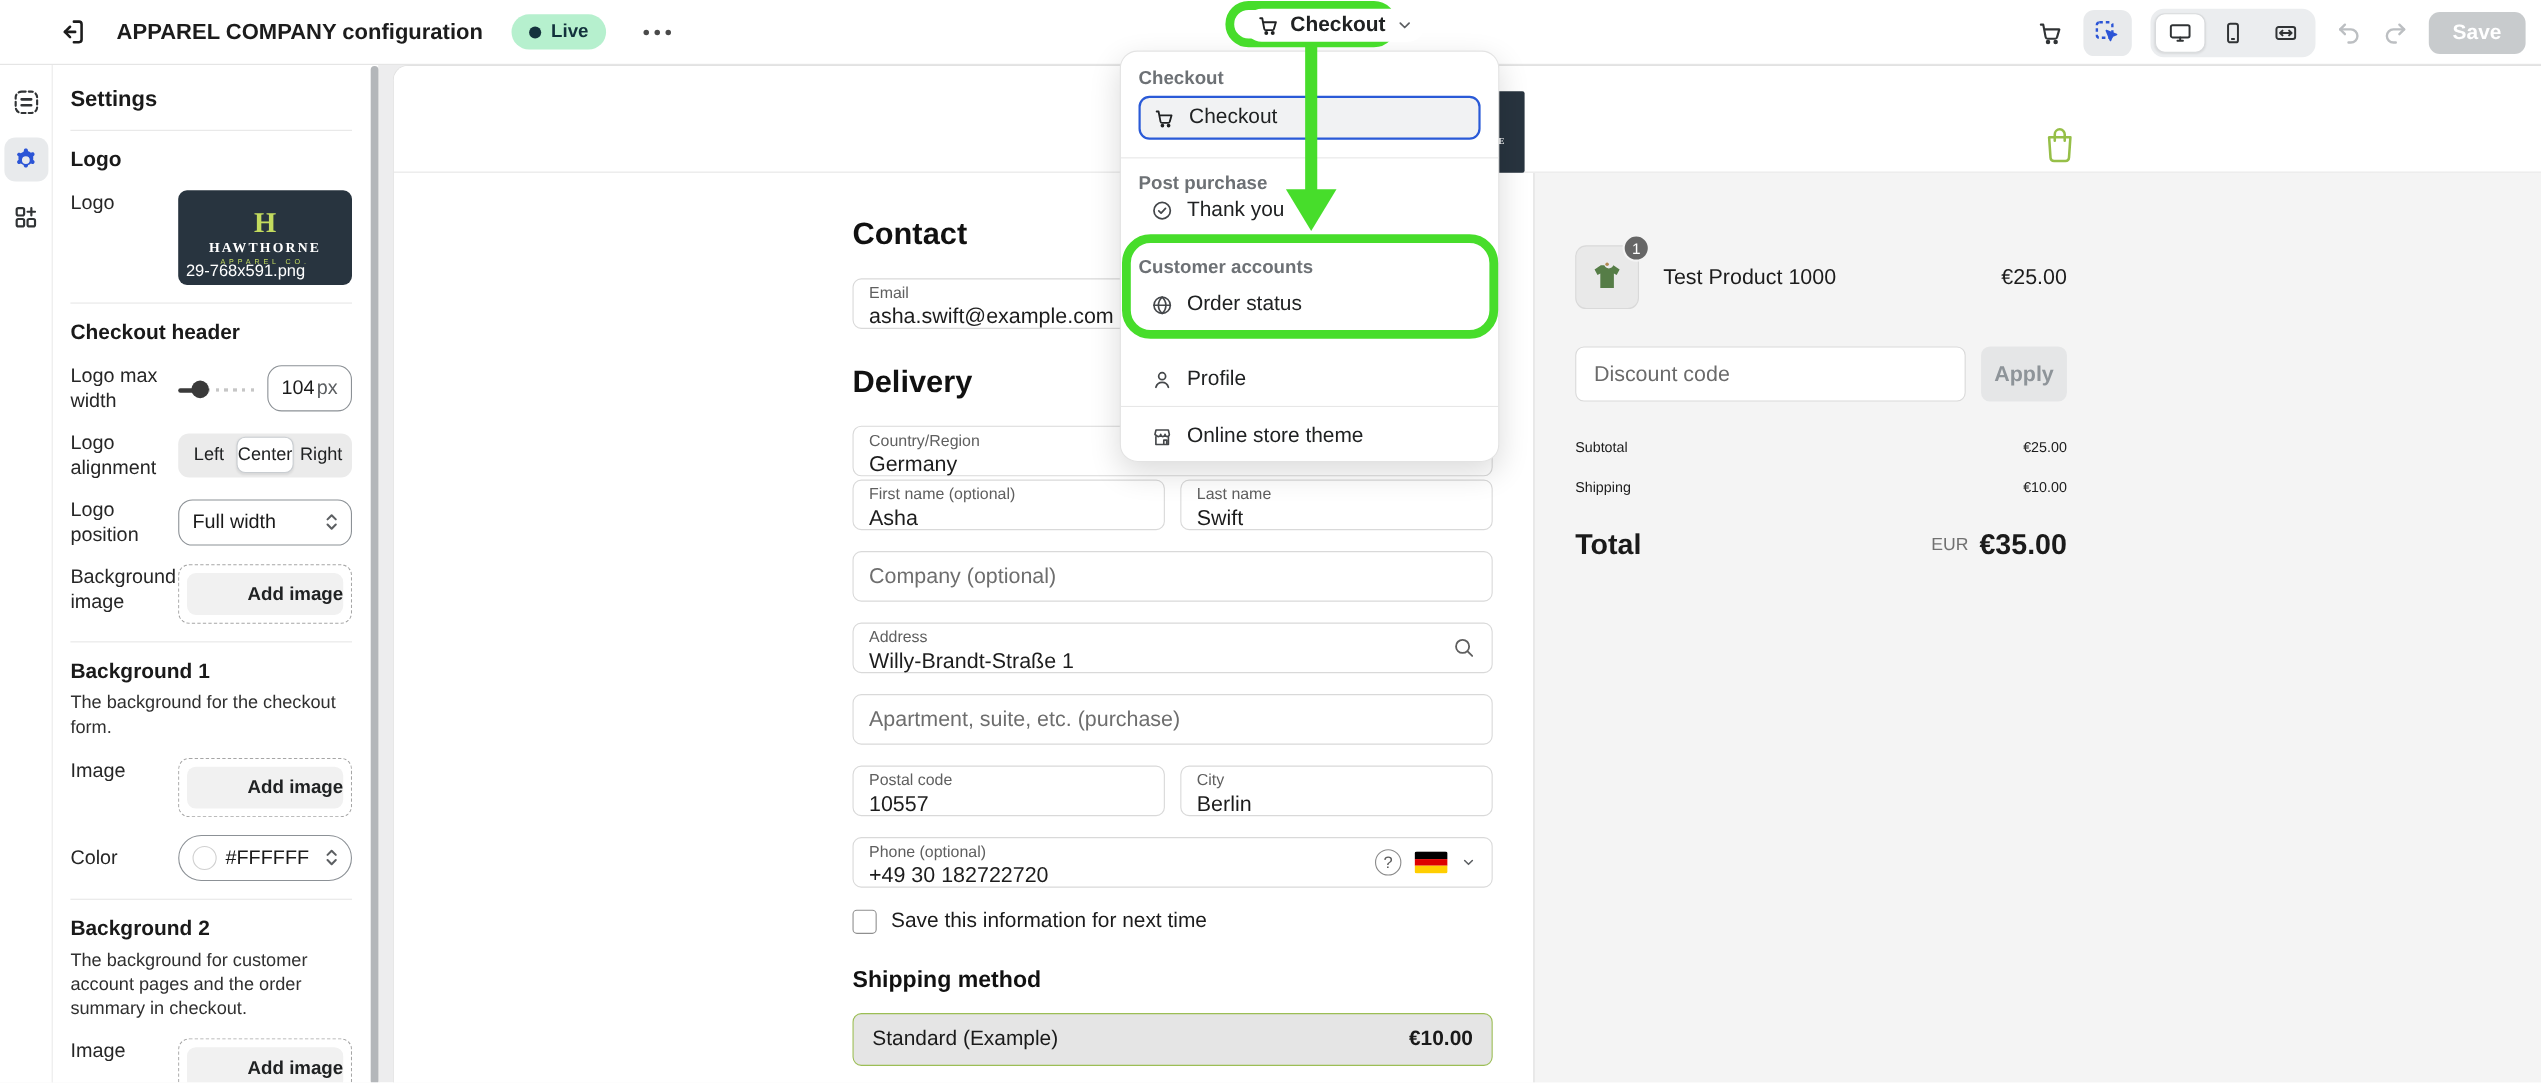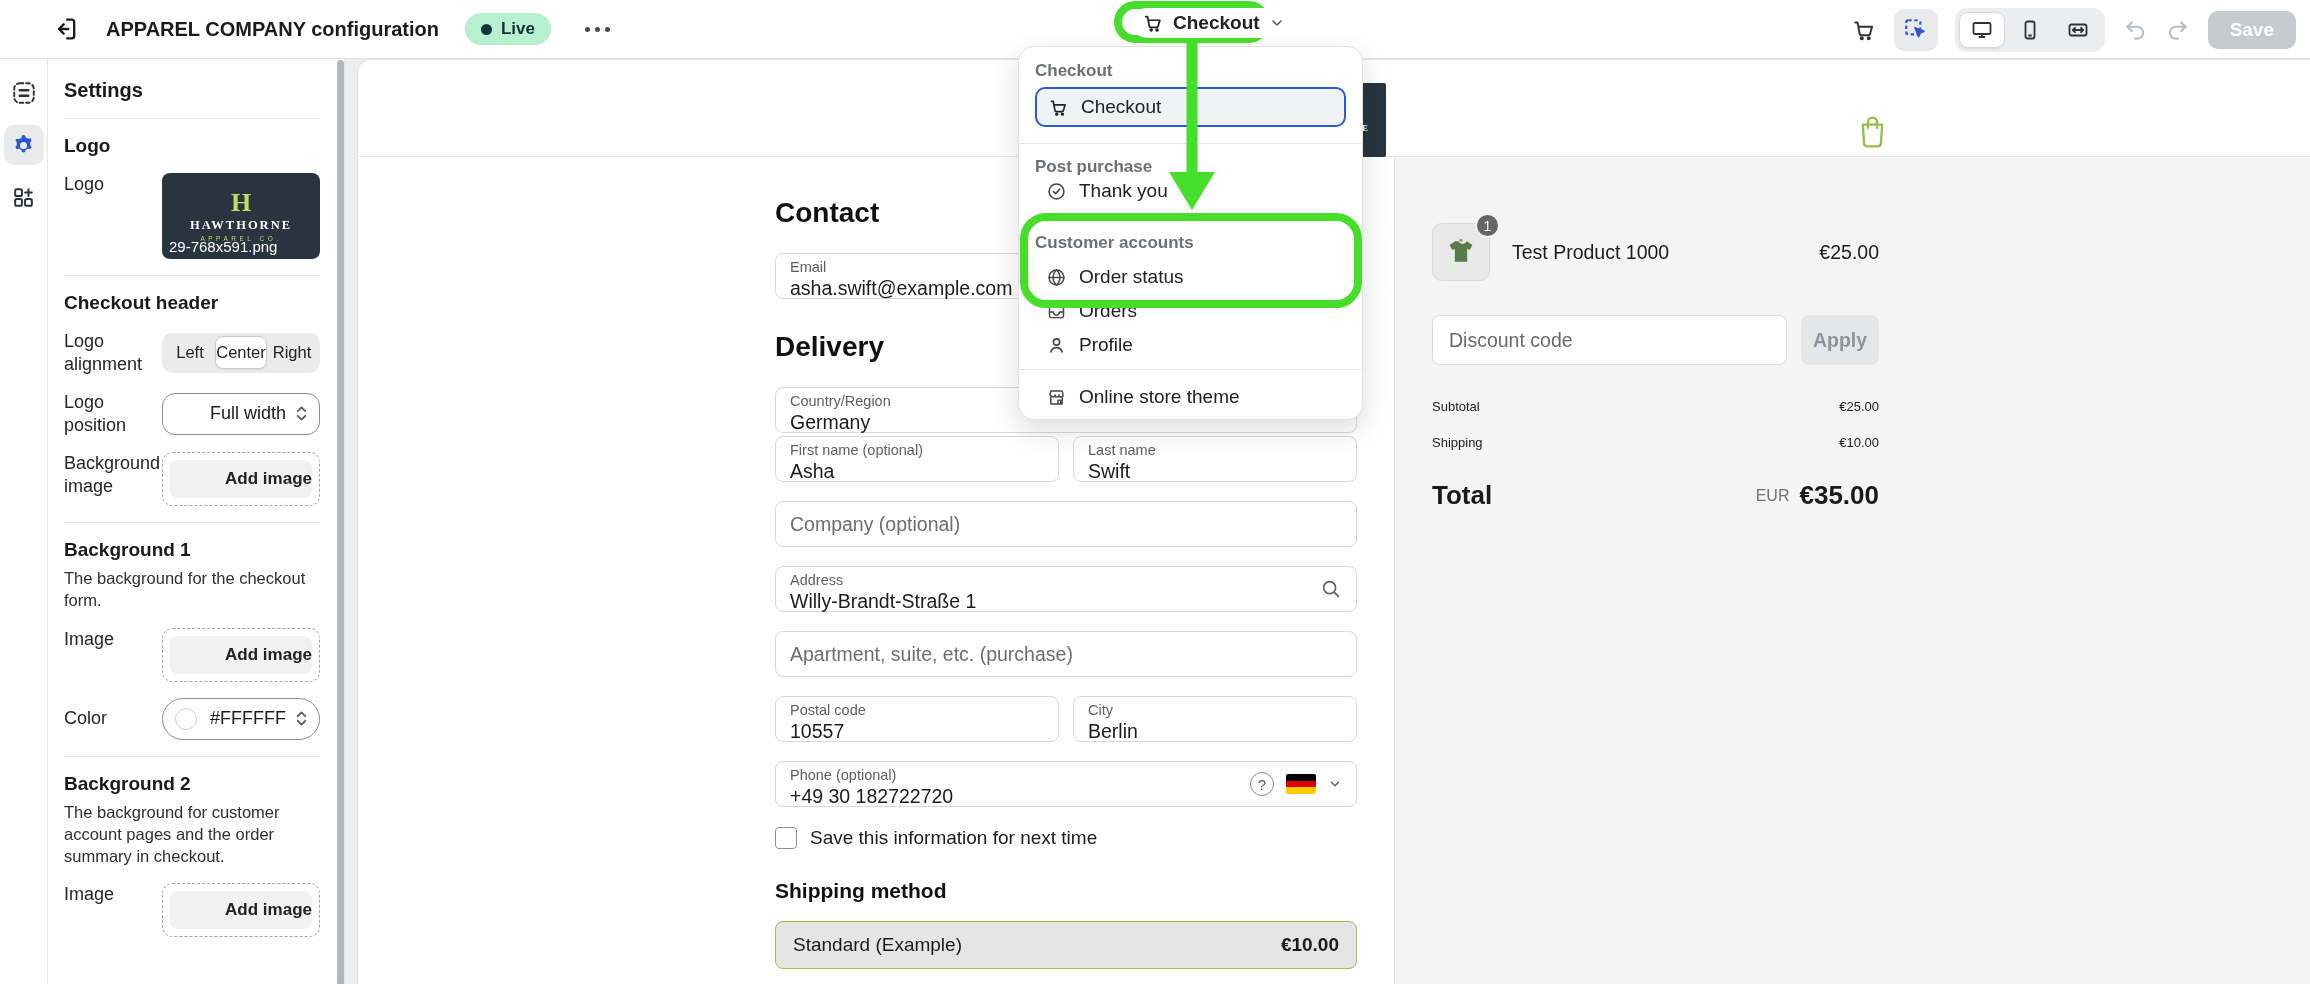--- a/index.html
+++ b/index.html
@@ -55,21 +55,21 @@
   .slider .fill { position:absolute; left:0; top:6.5px; width:20px; height:4px; background:#3a3a3a; border-radius:2px; }
   .slider .knob { position:absolute; left:12px; top:0; width:16px; height:16px; border-radius:50%; background:#3a3a3a; }
   .mini-input { width:78px; height:42px; border:1px solid #8c9196; border-radius:13px; display:flex; align-items:center; padding:0 12px; font-size:18px; }
   .mini-input .unit { margin-left:auto; color:#5c5f62; }
   .ctl-flex { display:flex; align-items:center; justify-content:flex-end; gap:10px; width:158px; }
 
   .seg { width:158px; height:40px; background:#ebebeb; border-radius:10px; display:flex; align-items:center; padding:3px; }
   .seg span { flex:1; text-align:center; font-size:16.5px; color:#202223; padding:6px 0; border-radius:8px; }
   .seg span.on { background:#fff; border:1px solid #c9cdd1; box-shadow:0 1px 2px rgba(0,0,0,.08); }
 
-  .select { width:158px; height:42px; border:1px solid #8c9196; border-radius:13px; display:flex; align-items:center; padding:0 10px 0 12px; font-size:18px; gap:8px;text-align:right; }
+  .select { width:158px; height:42px; border:1px solid #8c9196; border-radius:13px; display:flex; align-items:center; padding:0 10px 0 12px; font-size:18px; gap:8px; }
   .select .grow { flex:1; }
   .select.pill { border-radius:21px; }
   .swatch { width:22px; height:22px; border-radius:50%; border:1px solid #d0d0d0; flex:0 0 auto; }
 
   .dashed { width:158px; border:1.5px dashed #a6a6a6; border-radius:10px; padding:7px; display:flex; justify-content:center; }
   .add-img { background:#f1f1f1; border-radius:8px; padding:9px 0; width:100%; text-align:right; font-size:17px; font-weight:600; color:#202223; }
 
   .sb-scroll { position:absolute; left:337px; top:60px; width:7px; height:926px; background:#b4b7ba; border-radius:4px; z-index:6; }
 
   
@@ -256,20 +256,34 @@
         <span class="lt-h">H</span>
         <span class="lt-name">HAWTHORNE</span>
         <span class="lt-sub">APPAREL CO.</span>
         <span class="lt-file">29-768x591.png</span>
       </div>
     </div>
     <div class="divider"></div>
 
     <div class="sb-h">Checkout header</div>
     <div class="row">
+      <span class="lbl">Logo max width</span>
+      <div class="ctl-flex">
+        <div class="slider">
+          <i class="track"></i>
+            <i class="fill"></i>
+            <i class="knob"></i>
+        </div>
+        <div class="mini-input">
+          <span>104</span>
+          <span class="unit">px</span>
+        </div>
+      </div>
+    </div>
+    <div class="row">
       <span class="lbl">Logo alignment</span>
       <div class="seg">
         <span>Left</span>
         <span class="on">Center</span>
         <span>Right</span>
       </div>
     </div>
     <div class="row">
       <span class="lbl">Logo position</span>
       <div class="select">
@@ -473,27 +487,20 @@
       <span>Thank you</span>
     </div>
     <div class="pp-abs pp-label" style="top:186px;">Customer accounts</div>
     <div class="pp-abs pp-item" style="top:214px;">
       <svg width="21" height="21" viewBox="0 0 24 24" fill="none" stroke="#44474a" stroke-width="1.7" stroke-linecap="round">
         <circle cx="12" cy="12" r="8.5"></circle>
           <path d="M3.5 12h17M12 3.5c2.6 2.3 3.9 5.2 3.9 8.5s-1.3 6.2-3.9 8.5c-2.6-2.3-3.9-5.2-3.9-8.5s1.3-6.2 3.9-8.5Z"></path>
       </svg>
       <span>Order status</span>
     </div>
-    <div class="pp-abs pp-item" style="top:248px;">
-      <svg width="21" height="21" viewBox="0 0 24 24" fill="none" stroke="#44474a" stroke-width="1.7" stroke-linecap="round" stroke-linejoin="round">
-        <rect x="4" y="5" width="16" height="14" rx="2"></rect>
-          <path d="M4 12.5h4.6a3.4 3.4 0 0 0 6.8 0H20"></path>
-      </svg>
-      <span>Orders</span>
-    </div>
     <div class="pp-abs pp-item" style="top:282px;">
       <svg width="21" height="21" viewBox="0 0 24 24" fill="none" stroke="#44474a" stroke-width="1.8" stroke-linecap="round" stroke-linejoin="round">
         <circle cx="12" cy="8" r="3.6"></circle>
           <path d="M5.5 19.5c1-3.4 3.5-5.1 6.5-5.1s5.5 1.7 6.5 5.1"></path>
       </svg>
       <span>Profile</span>
     </div>
     <div class="pp-div" style="top:322px;"></div>
     <div class="pp-abs pp-item" style="top:334px;">
       <svg width="21" height="21" viewBox="0 0 24 24" fill="none" stroke="#44474a" stroke-width="1.7" stroke-linecap="round" stroke-linejoin="round">

